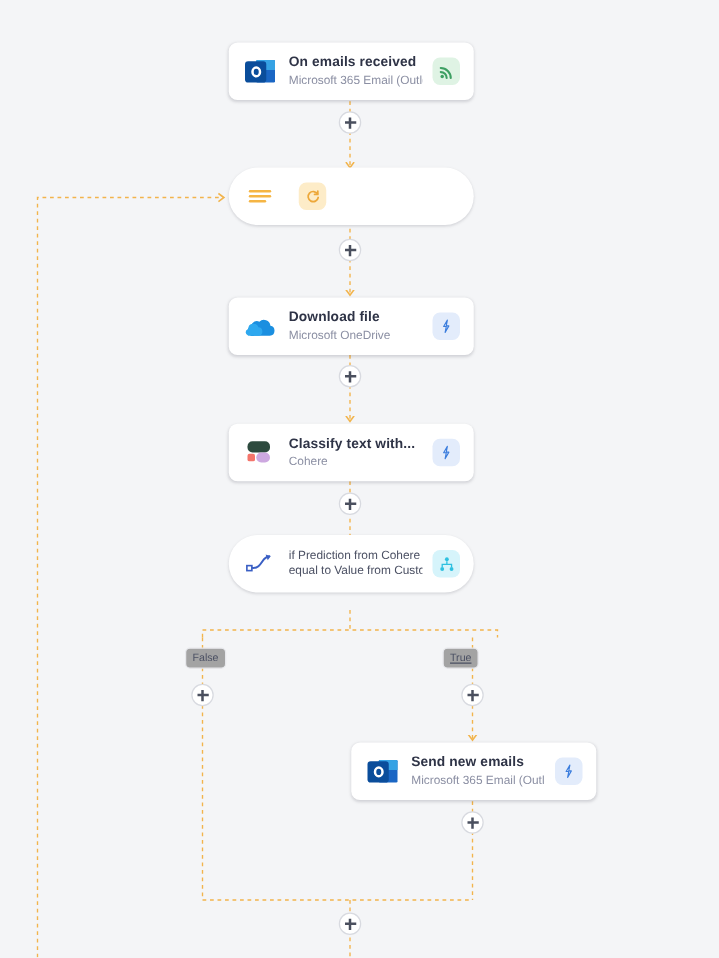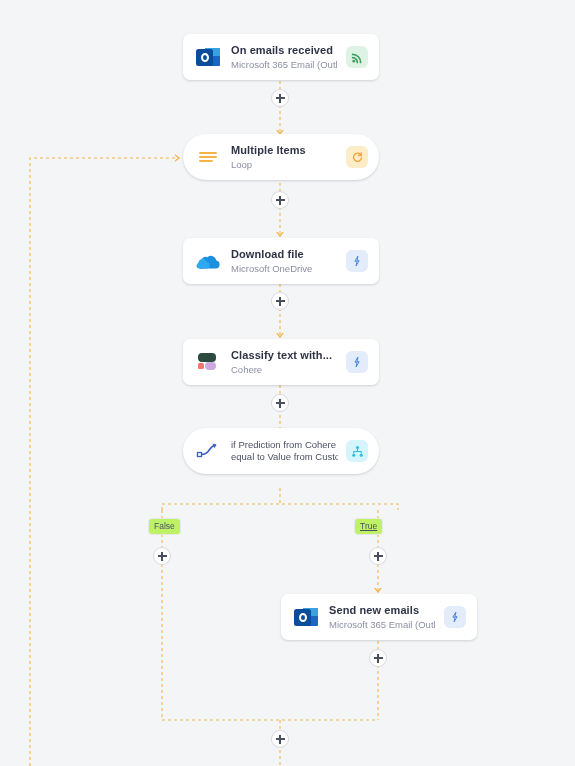--- a/index.html
+++ b/index.html
@@ -118,21 +118,21 @@
     content: "";
     position: absolute;
     background: #4a4f5e;
   }
   .plus:before { width: 9px; height: 1.3px; }
   .plus:after  { width: 1.3px; height: 9px; }
 
   
   .branch-label {
     position: absolute;
-    background: #bef264;
+    background: #a3a3a3;
     border: 1px solid #e7e8ec;
     border-radius: 4px;
     font-size: 8.5px;
     color: #4b5063;
     padding: 2px 5px 3px 5px;
     line-height: 10px;
     z-index: 4;
     white-space: nowrap;
   }
 
@@ -266,24 +266,20 @@
   <div class="node pill" style="left:183px; top:134px;">
     <span class="icon-slot">
       <svg width="20" height="14" viewBox="0 0 20 14" aria-hidden="true">
         <g stroke="#f5b544" stroke-width="1.9" stroke-linecap="round">
           <line x1="2" y1="3" x2="18" y2="3"></line>
           <line x1="2" y1="7" x2="18" y2="7"></line>
           <line x1="2" y1="11" x2="14" y2="11"></line>
         </g>
       </svg>
     </span>
-    <span class="labels">
-      <span class="title">Multiple Items</span>
-      <span class="subtitle">Loop</span>
-    </span>
     <span class="badge orange">
       <svg width="13" height="13" viewBox="0 0 16 16" aria-hidden="true">
         <path d="M12.4 5.2A5 5 0 1 0 13 8.6" stroke="#eda83a" stroke-width="1.7" fill="none" stroke-linecap="round"></path>
         <path d="M12.6 2.3 L12.6 5.6 L9.4 5.6" stroke="#eda83a" stroke-width="1.7" fill="none" stroke-linecap="round" stroke-linejoin="round"></path>
       </svg>
     </span>
   </div>
 
   <div class="node" style="left:183px; top:339px;">
     <span class="icon-slot">

